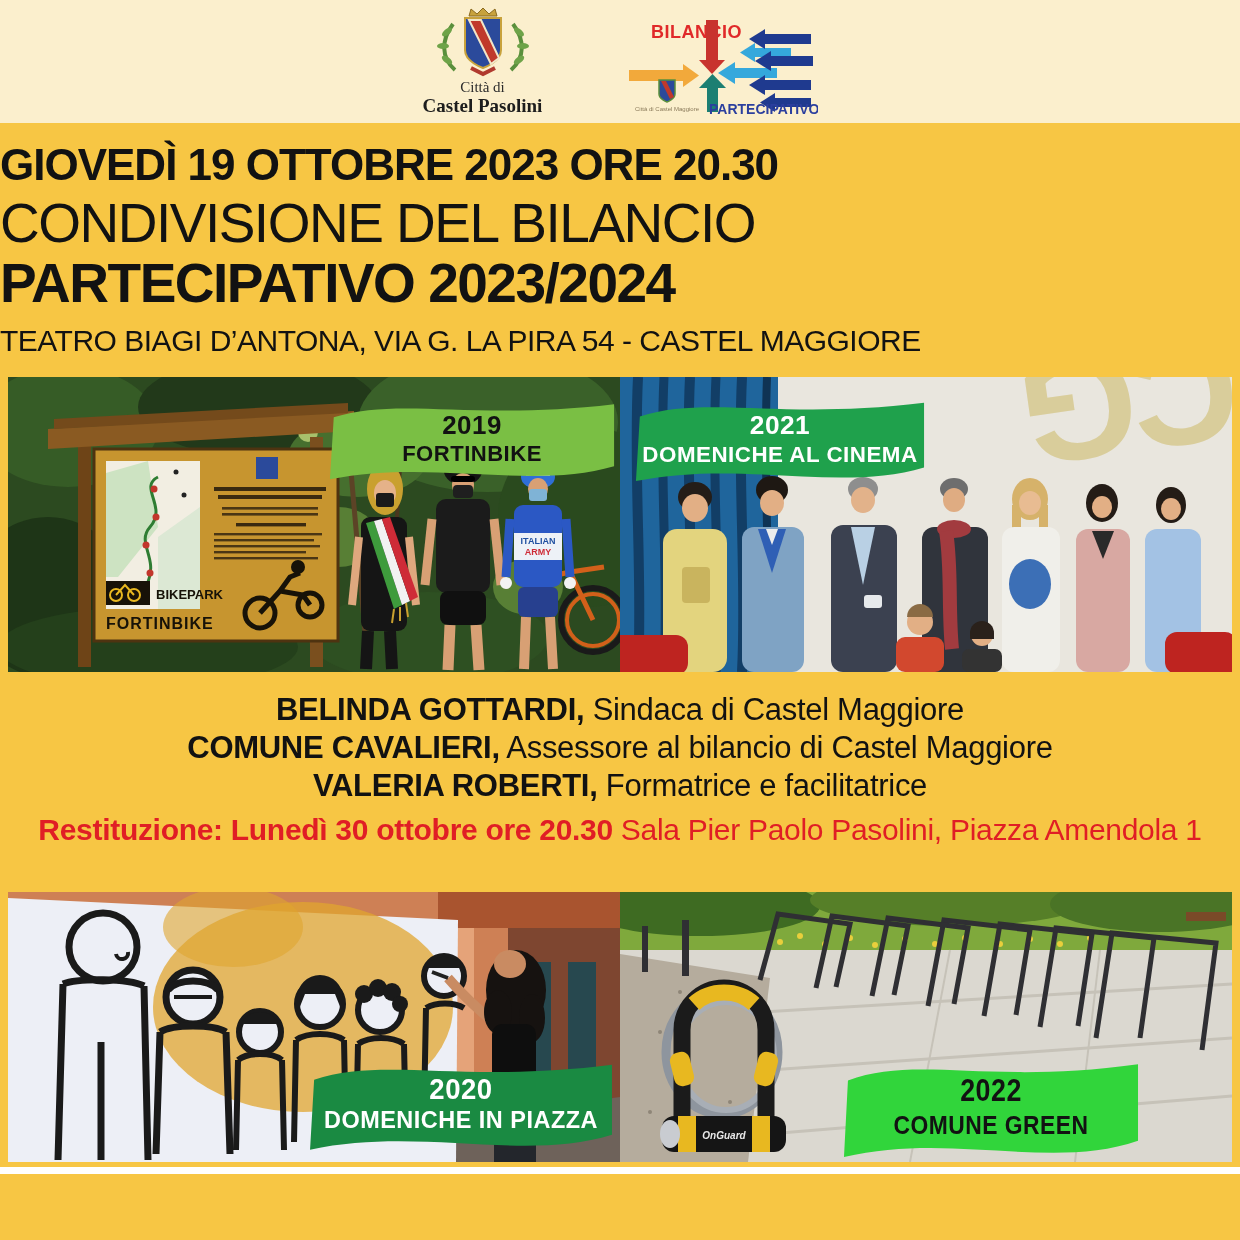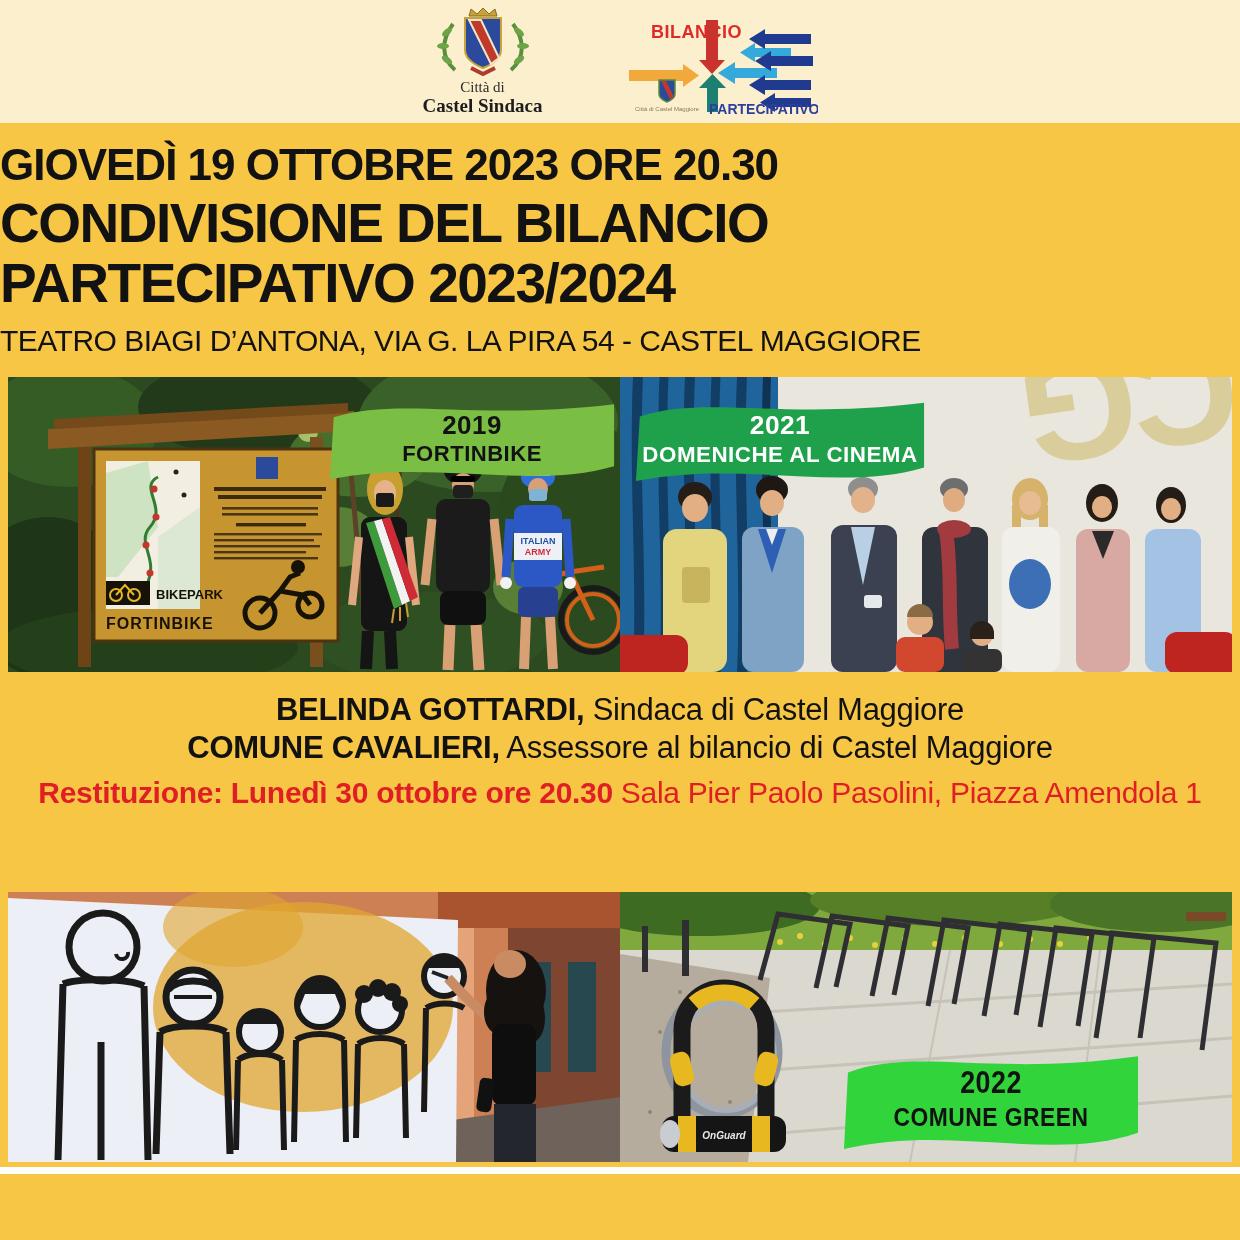--- a/index.html
+++ b/index.html
@@ -8,41 +8,41 @@
     background:#F7C644;font-family:"Liberation Sans",sans-serif;color:#121212;
   }
   
   .header{height:123px;background:#FBEFCD;display:flex;align-items:center;justify-content:center;gap:70px;}
   .citylogo{display:flex;flex-direction:column;align-items:center;text-align:center;}
   .citylogo .cap1{font-family:"Liberation Serif",serif;font-size:15px;color:#2b2b2b;line-height:1.05;}
   .citylogo .cap2{font-family:"Liberation Serif",serif;font-size:19px;font-weight:bold;color:#1d1d1d;line-height:1.1;}
   
   .band-title{height:247px;text-align:left;box-sizing:border-box;padding-top:18px;}
   .t1{font-size:44px;font-weight:700;letter-spacing:-1px;line-height:1.1;}
-  .t2{font-size:55px;font-weight:700;letter-spacing:-1.5px;line-height:1.02;margin-top:6px;}
+  .t2{font-size:55px;font-weight:400;letter-spacing:-1.5px;line-height:1.02;margin-top:6px;}
   .t3{font-size:55px;font-weight:800;letter-spacing:-1.5px;line-height:1.02;margin-top:4px;}
   .venue{font-size:30px;margin-top:12px;letter-spacing:-0.5px;}
   .venue b{font-weight:400;}
   
   .row{display:flex;padding:0 8px;}
   .row.r1{padding-top:7px;padding-bottom:7px;}
   .row.r2{padding-bottom:5px;}
   .photo{position:relative;width:612px;overflow:hidden;background:#444;}
   .r1 .photo{height:295px;}
   .r2 .photo{height:270px;}
   .photo svg.scene{display:block;width:100%;height:100%;}
   
   .ribbon{position:absolute;}
   .ribbon svg{display:block;width:100%;height:100%;}
   .rib-year{font-size:27px;font-weight:800;letter-spacing:0.5px;}
   .rib-label{font-size:23px;font-weight:800;letter-spacing:0.5px;}
   .rib-2019{top:14px;left:320px;width:288px;height:94px;}
   .rib-2021{top:12px;left:14px;width:292px;height:98px;}
   .rib-2020{top:158px;left:300px;width:306px;height:106px;}
-  .rib-2022{top:148px;left:222px;width:298px;height:116px;}
+  .rib-2022{top:156px;left:222px;width:298px;height:116px;}
   
   .band-meet{height:213px;text-align:center;box-sizing:border-box;padding-top:12px;}
   .meet-h{font-size:35px;font-weight:800;line-height:1.25;}
   .spk{font-size:31px;line-height:1.22;letter-spacing:-0.3px;}
   .spk .nm{font-weight:800;}
   .restit{font-size:30px;margin-top:9px;color:#E01E25;letter-spacing:-0.3px;}
   .restit .rb{font-weight:800;}
   
   .band-foot{height:66px;text-align:center;box-sizing:border-box;padding-top:6px;}
   .foot-line{font-size:29px;line-height:1.22;letter-spacing:-0.3px;}
@@ -67,21 +67,21 @@
         <ellipse cx="96" cy="54" rx="6" ry="3" fill="#6EA348" transform="rotate(-35 96 54)"></ellipse>
 
         <path d="M46,10 L74,10 L72,3 L66,8 L60,2 L54,8 L48,3 Z" fill="#C8A23C" stroke="#8A6A20" stroke-width="1"></path>
 
         <path d="M42,12 L78,12 L78,44 C78,56 60,62 60,62 C60,62 42,56 42,44 Z" fill="#2B4A9B" stroke="#C8A23C" stroke-width="2"></path>
         <polygon points="46,14 58,14 76,52 68,58" fill="#C0392B" stroke="#F2E6C8" stroke-width="2"></polygon>
 
         <path d="M48,62 L60,68 L72,62" fill="none" stroke="#B03A2E" stroke-width="4"></path>
       </svg>
       <div class="cap1">Città di</div>
-      <div class="cap2">Castel Sindaca</div>
+      <div class="cap2">Castel Pasolini</div>
     </div>
 
     <svg width="205" height="108" viewBox="0 0 205 108">
       <text x="38" y="30" font-size="18" font-weight="bold" fill="#E02929" letter-spacing="0.5">BILANCIO</text>
 
       <g>
         <rect x="93" y="12" width="12" height="40" fill="#C8332E"></rect>
         <polygon points="86,52 112,52 99,66" fill="#C8332E"></polygon>
       </g>
 
@@ -326,20 +326,21 @@
           <text class="rib-year" x="150" y="46" text-anchor="middle" fill="#ffffff">2021</text>
           <text class="rib-label" x="150" y="74" text-anchor="middle" fill="#ffffff">DOMENICHE AL CINEMA</text>
         </svg>
       </div>
     </div>
   </div>
 
   <div class="band-meet">
     <div class="spk"><span class="nm">BELINDA GOTTARDI,</span><span> Sindaca di Castel Maggiore</span></div>
     <div class="spk"><span class="nm">COMUNE CAVALIERI,</span><span> Assessore al bilancio di Castel Maggiore</span></div>
+    <div class="spk"><span class="nm">VALERIA ROBERTI,</span><span> Formatrice e facilitatrice</span></div>
     <div class="restit"><span class="rb">Restituzione: Lunedì 30 ottobre ore 20.30</span><span> Sala Pier Paolo Pasolini, Piazza Amendola 1</span></div>
   </div>
 
   <div class="row r2">
 
     <div class="photo">
       <svg class="scene" viewBox="0 0 612 270" preserveAspectRatio="none">
         <rect width="612" height="270" fill="#CE8055"></rect>
         <g>
           <rect x="430" y="0" width="182" height="36" fill="#A9542F"></rect>
@@ -387,20 +388,27 @@
           <path d="M440,86 L424,80" stroke="#222" stroke-width="4"></path>
           <ellipse cx="508" cy="98" rx="30" ry="40" fill="#161210"></ellipse>
           <ellipse cx="490" cy="120" rx="14" ry="22" fill="#161210"></ellipse>
           <ellipse cx="524" cy="126" rx="13" ry="24" fill="#161210"></ellipse>
           <ellipse cx="502" cy="72" rx="16" ry="14" fill="#C98B62"></ellipse>
           <rect x="484" y="132" width="44" height="82" rx="10" fill="#0E0E0E"></rect>
           <rect x="470" y="186" width="15" height="34" rx="5" fill="#111" transform="rotate(8 477 203)"></rect>
           <rect x="486" y="212" width="42" height="58" fill="#23262C"></rect>
         </g>
       </svg>
+      <div class="ribbon rib-2020">
+        <svg viewBox="0 0 300 100" preserveAspectRatio="none">
+          <path d="M6,28 C75,6 150,32 298,14 L298,80 C210,106 110,72 2,94 Z" fill="#1A8A42"></path>
+          <text class="rib-year" x="150" y="46" text-anchor="middle" fill="#ffffff">2020</text>
+          <text class="rib-label" x="150" y="74" text-anchor="middle" fill="#ffffff">DOMENICHE IN PIAZZA</text>
+        </svg>
+      </div>
     </div>
 
     <div class="photo">
       <svg class="scene" viewBox="0 0 612 270" preserveAspectRatio="none">
         <rect width="612" height="270" fill="#DBD8D0"></rect>
         <g>
           <rect x="0" y="0" width="612" height="58" fill="#7FA93C"></rect>
           <ellipse cx="80" cy="14" rx="120" ry="30" fill="#3E6B22"></ellipse>
           <ellipse cx="330" cy="8" rx="140" ry="26" fill="#567F28"></ellipse>
           <ellipse cx="540" cy="12" rx="110" ry="28" fill="#4A7426"></ellipse>

